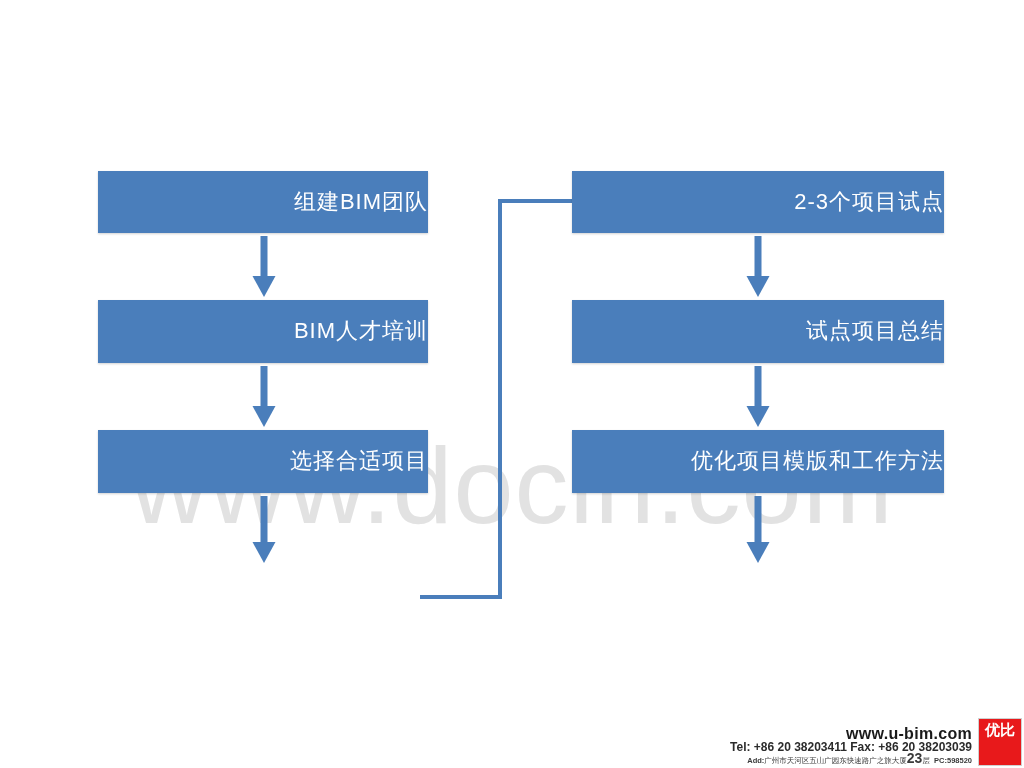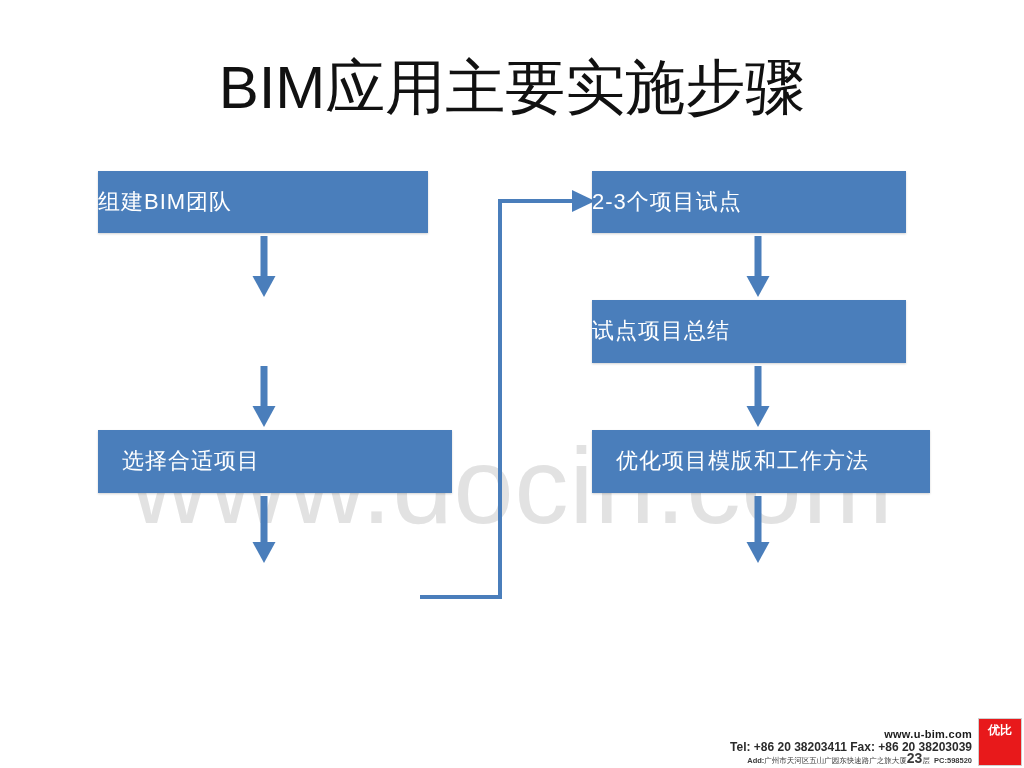--- a/index.html
+++ b/index.html
@@ -56,33 +56,33 @@
     white-space: nowrap;
   }
 
   
   .flowbox {
     position: absolute;
     background: #4A7EBB;
     box-shadow: 0 1px 2px rgba(0,0,0,0.18);
     display: flex;
     align-items: center;
-    justify-content: flex-start;
+    justify-content: flex-end;
     color: #ffffff;
     font-size: 22px;
     line-height: 1.2;
     letter-spacing: 1px;
     z-index: 4;
     white-space: nowrap;
   }
   .col-left  { left: 98px;  width: 330px; }
-  .col-right { left: 592px; width: 314px; }
+  .col-right { left: 572px; width: 372px; }
   .row1 { top: 171px; height: 62px; }
   .row2 { top: 300px; height: 63px; }
-  .row3 { top: 430px; height: 63px; padding-left: 24px; }
+  .row3 { top: 430px; height: 63px; }
   .row4 { top: 566px; height: 62px; }
 
   
   .v-arrow {
     position: absolute;
     z-index: 3;
     width: 26px;
   }
   .v-arrow svg { display: block; }
 
@@ -109,21 +109,21 @@
   #footer-text {
     position: absolute;
     right: 52px;
     top: 0;
     width: 330px;
     text-align: right;
     color: #1a1a1a;
     font-family: "Liberation Sans", "DejaVu Sans", sans-serif;
   }
   #footer-url {
-    font-size: 11px;
+    font-size: 16px;
     font-weight: bold;
     line-height: 16px;
     letter-spacing: 0.3px;
     padding-top: 10px;
   }
   #footer-tel {
     font-size: 12px;
     font-weight: bold;
     line-height: 11px;
     color: #2b2b2b;
@@ -146,21 +146,21 @@
     background: #e8191b;
     border: 1px solid #d0d0d0;
     box-sizing: border-box;
     display: flex;
     flex-direction: column;
     align-items: center;
     justify-content: center;
   }
   #logo .cn {
     color: #ffffff;
-    font-size: 12px;
+    font-size: 15px;
     line-height: 16px;
     font-weight: bold;
     letter-spacing: 0px;
     font-family: "DejaVu Sans", "Liberation Sans", sans-serif;
     margin-top: 40px;
   }
   #logo .tag {
     color: #f7a9a9;
     font-size: 4px;
     line-height: 6px;
@@ -168,24 +168,26 @@
     letter-spacing: 0.2px;
   }
 </style>
 </head>
 <body>
 
 <div id="slide">
 
   <div id="watermark">www.docin.com</div>
 
-  <div id="title">BIM应用主要实施步骤</div>
 
   <div class="flowbox col-left row1">
     <span>组建BIM团队</span>
+  </div>
+  <div class="flowbox col-left row2">
+    <span>BIM人才培训</span>
   </div>
   <div class="flowbox col-left row3">
     <span>选择合适项目</span>
   </div>
 
   <div class="flowbox col-right row1">
     <span>2-3个项目试点</span>
   </div>
   <div class="flowbox col-right row3">
     <span>优化项目模版和工作方法</span>

